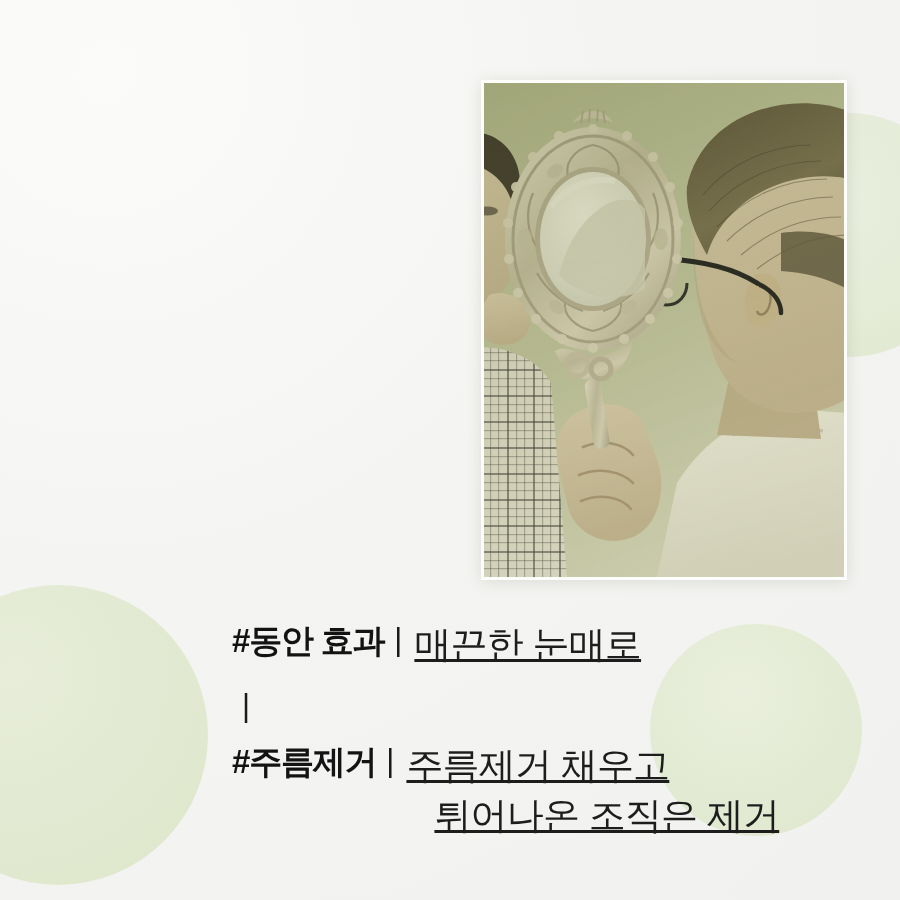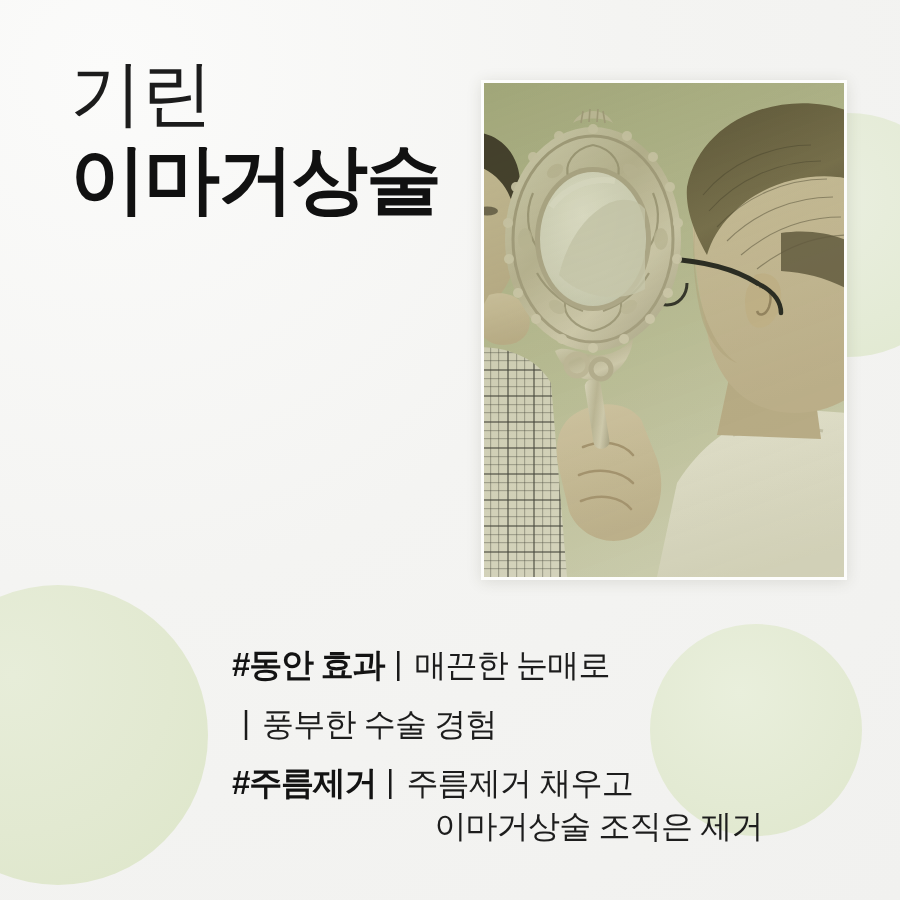--- a/index.html
+++ b/index.html
@@ -80,21 +80,21 @@
     position:absolute; inset:0;
     background:linear-gradient(160deg, rgba(184,189,149,.52) 0%, rgba(200,203,168,.40) 45%, rgba(215,217,190,.34) 100%);
     mix-blend-mode:multiply;
     pointer-events:none;
   }
   .photo-svg { display:block; width:100%; height:100%; }
 
   
   .features {
     position:absolute;
-    left:232px; top:644px;
+    left:232px; top:620px;
     z-index:7;
     width:640px;
   }
   .feature-row {
     display:flex;
     align-items:flex-start;
     margin-bottom:16px;
     white-space:nowrap;
   }
   .feature-row:last-child { margin-bottom:0; }
@@ -106,41 +106,38 @@
     line-height:1.25;
   }
   .feature-sep {
     font-size:31px;
     font-weight:400;
     color:#1a1a1a;
     margin:0 12px 0 10px;
     line-height:1.28;
   }
   .feature-desc {
-    font-size:32px;
+    font-size:37px;
     font-weight:400;
     color:#1d1d1d;
     letter-spacing:-.8px;
     line-height:1.34;
+    text-decoration:underline;
   }
   .feature-desc .l2 { display:block; text-indent:28px; }
 </style>
 </head>
 <body>
 
 <div class="canvas">
 
   <div class="deco-circle deco-left"></div>
   <div class="deco-circle deco-right-top"></div>
   <div class="deco-circle deco-text"></div>
 
-  <div class="headline">
-    <div class="headline-light">기린</div>
-    <div class="headline-bold">이마거상술</div>
-  </div>
 
   <div class="photo-frame">
     <div class="photo">
       <svg class="photo-svg" viewBox="0 0 366 494" preserveAspectRatio="xMidYMid slice">
         <defs>
           <linearGradient id="bgWall" x1="0" y1="0" x2="0.4" y2="1">
             <stop offset="0%" stop-color="#bcc09a"></stop>
             <stop offset="55%" stop-color="#c6c9a6"></stop>
             <stop offset="100%" stop-color="#d6d7bd"></stop>
           </linearGradient>
@@ -329,28 +326,25 @@
     <div class="feature-row">
       <span class="feature-tag">#동안 효과</span>
       <span class="feature-sep">|</span>
       <span class="feature-desc">
         <span>매끈한 눈매로</span>
       </span>
     </div>
 
     <div class="feature-row">
       <span class="feature-sep">|</span>
-      <span class="feature-desc">
-        <span>풍부한 수술 경험</span>
-      </span>
     </div>
 
     <div class="feature-row">
       <span class="feature-tag">#주름제거</span>
       <span class="feature-sep">|</span>
       <span class="feature-desc">
         <span>주름제거 채우고</span>
-        <span class="l2">이마거상술 조직은 제거</span>
+        <span class="l2">튀어나온 조직은 제거</span>
       </span>
     </div>
 
   </div>
 </div>
 
 </body></html>

